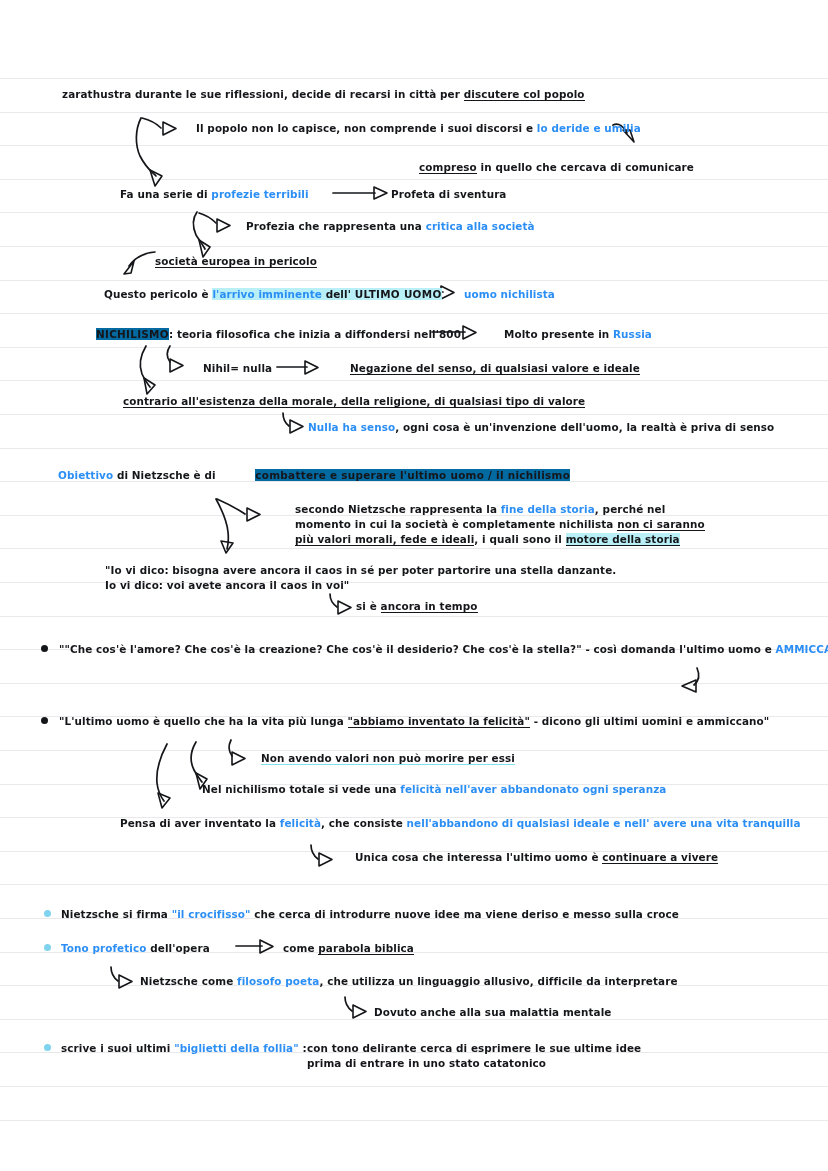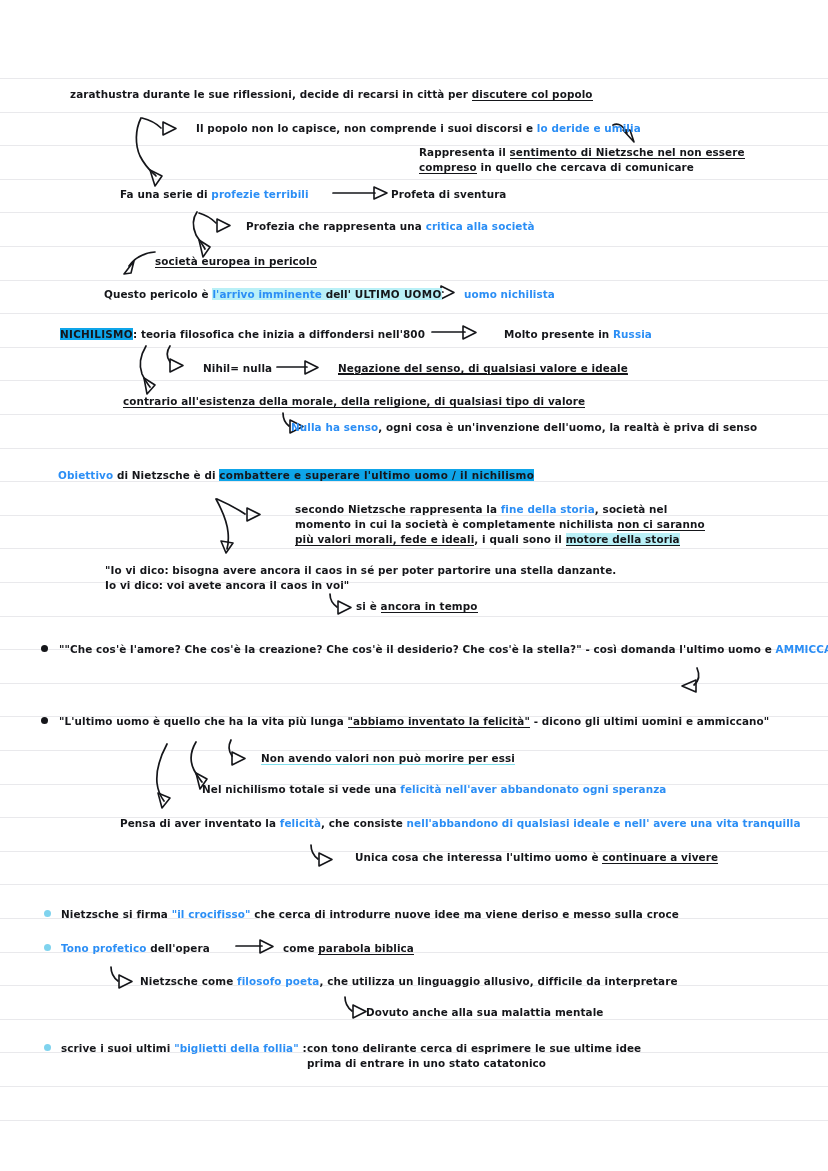--- a/index.html
+++ b/index.html
@@ -17,21 +17,21 @@
     position:absolute;
     font-size:10.4px;
     line-height:14px;
     color:#15161a;
     letter-spacing:.1px;
     font-weight:700;
     white-space:nowrap;
   }
   .bl{color:#2b8ef5;}
   .hl{background:#b9f0f7;}
-  .hlb{background:#0ea5e9;color:#15161a;}
+  .hlb{background:#0369a1;color:#15161a;margin-left:36px;}
   .u{border-bottom:1.3px solid #15161a;padding-bottom:0px;}
   .uc{border-bottom:1.6px solid #7fe0ee;}
   .bold{font-weight:800;letter-spacing:.3px;}
   
   .bullet{position:absolute;width:7px;height:7px;border-radius:50%;background:#15161a;}
   .bullet.cy{background:#7fd3ee;}
   
   #arrows{position:absolute;left:0;top:0;width:828px;height:1171px;z-index:1;pointer-events:none;}
   .st{fill:none;stroke:#15161a;stroke-width:1.7;stroke-linecap:round;}
   .hd{fill:none;stroke:#15161a;stroke-width:1.6;stroke-linejoin:round;}
@@ -138,50 +138,49 @@
 
   <path class="st" d="M111,967 C111,974 114,978 118,981"></path>
   <path class="hd" d="M119,975 L132,981.5 L119,988 Z"></path>
 
   <path class="st" d="M345,997 C345,1004 348,1008 352,1011"></path>
   <path class="hd" d="M353,1005 L366,1011.5 L353,1018 Z"></path>
 </svg>
 
 <div id="sheet">
 
-  <div class="ln" style="left:62px;top:87px;margin-left:8px;"><span>zarathustra durante le sue riflessioni, decide di recarsi in città per </span><span class="u">discutere col popolo</span></div>
+  <div class="ln" style="left:62px;top:87px;"><span>zarathustra durante le sue riflessioni, decide di recarsi in città per </span><span class="u">discutere col popolo</span></div>
 
   <div class="ln" style="left:196px;top:121px;"><span>Il popolo non lo capisce, non comprende i suoi discorsi e </span><span class="bl">lo deride e umilia</span></div>
 
-  <div class="ln" style="left:419px;top:145px;"><span>Rappresenta il </span><span class="u">sentimento di Nietzsche nel non essere</span></div>
   <div class="ln" style="left:419px;top:160px;"><span class="u">compreso</span><span> in quello che cercava di comunicare</span></div>
 
   <div class="ln" style="left:120px;top:187px;"><span>Fa una serie di </span><span class="bl">profezie terribili</span></div>
   <div class="ln" style="left:391px;top:187px;"><span>Profeta di sventura</span></div>
 
   <div class="ln" style="left:246px;top:219px;"><span>Profezia che rappresenta una </span><span class="bl">critica alla società</span></div>
 
   <div class="ln" style="left:155px;top:254px;"><span class="u">società europea in pericolo</span></div>
 
   <div class="ln" style="left:74px;top:287px;margin-left:30px;"><span>Questo pericolo è </span><span class="hl"><span class="bl">l'arrivo imminente</span><span> dell' </span><span class="bold">ULTIMO UOMO</span></span></div>
   <div class="ln" style="left:464px;top:287px;"><span class="bl">uomo nichilista</span></div>
 
   <div class="ln" style="left:60px;top:327px;"><span class="hlb bold">NICHILISMO</span><span>: teoria filosofica che inizia a diffondersi nell'800</span></div>
   <div class="ln" style="left:484px;top:327px;margin-left:20px;"><span>Molto presente in </span><span class="bl">Russia</span></div>
 
   <div class="ln" style="left:203px;top:361px;"><span>Nihil= nulla</span></div>
-  <div class="ln" style="left:338px;top:361px;text-decoration:underline;"><span class="u">Negazione del senso, di qualsiasi valore e ideale</span></div>
+  <div class="ln" style="left:350px;top:361px;"><span class="u">Negazione del senso, di qualsiasi valore e ideale</span></div>
 
   <div class="ln" style="left:123px;top:394px;"><span class="u">contrario all'esistenza della morale, della religione, di qualsiasi tipo di valore</span></div>
 
-  <div class="ln" style="left:291px;top:420px;"><span class="bl">Nulla ha senso</span><span>, ogni cosa è un'invenzione dell'uomo, la realtà è priva di senso</span></div>
+  <div class="ln" style="left:308px;top:420px;"><span class="bl">Nulla ha senso</span><span>, ogni cosa è un'invenzione dell'uomo, la realtà è priva di senso</span></div>
 
   <div class="ln" style="left:58px;top:468px;"><span class="bl">Obiettivo</span><span> di Nietzsche è di </span><span class="hlb bold">combattere e superare l'ultimo uomo / il nichilismo</span></div>
 
-  <div class="ln" style="left:295px;top:502px;"><span>secondo Nietzsche rappresenta la </span><span class="bl">fine della storia</span><span>, società nel</span></div>
+  <div class="ln" style="left:295px;top:502px;"><span>secondo Nietzsche rappresenta la </span><span class="bl">fine della storia</span><span>, perché nel</span></div>
   <div class="ln" style="left:295px;top:517px;"><span>momento in cui la società è completamente nichilista </span><span class="u">non ci saranno</span></div>
   <div class="ln" style="left:295px;top:532px;"><span class="u">più valori morali, fede e ideali</span><span>, i quali sono il </span><span class="hl u">motore della storia</span></div>
 
   <div class="ln" style="left:105px;top:563px;"><span>"Io vi dico: bisogna avere ancora il caos in sé per poter partorire una stella danzante.</span></div>
   <div class="ln" style="left:105px;top:578px;"><span>Io vi dico: voi avete ancora il caos in voi"</span></div>
 
   <div class="ln" style="left:356px;top:599px;text-align:center;"><span>si è </span><span class="u">ancora in tempo</span></div>
 
   <div class="bullet" style="left:41px;top:645px;"></div>
   <div class="ln" style="left:59px;top:642px;"><span>""Che cos'è l'amore? Che cos'è la creazione? Che cos'è il desiderio? Che cos'è la stella?" -  così domanda l'ultimo uomo e </span><span class="bl">AMMICCA</span></div>
@@ -200,20 +199,20 @@
 
   <div class="bullet cy" style="left:44px;top:910px;"></div>
   <div class="ln" style="left:61px;top:907px;"><span>Nietzsche si firma </span><span class="bl">"il crocifisso"</span><span> che cerca di introdurre nuove idee ma viene deriso e messo sulla croce</span></div>
 
   <div class="bullet cy" style="left:44px;top:944px;"></div>
   <div class="ln" style="left:61px;top:941px;"><span class="bl">Tono profetico</span><span> dell'opera</span></div>
   <div class="ln" style="left:283px;top:941px;text-align:right;"><span>come </span><span class="u">parabola biblica</span></div>
 
   <div class="ln" style="left:140px;top:974px;"><span>Nietzsche come </span><span class="bl">filosofo poeta</span><span>, che utilizza un linguaggio allusivo, difficile da interpretare</span></div>
 
-  <div class="ln" style="left:366px;top:1005px;"><span>Dovuto anche alla sua malattia mentale</span></div>
+  <div class="ln" style="left:374px;top:1005px;"><span>Dovuto anche alla sua malattia mentale</span></div>
 
   <div class="bullet cy" style="left:44px;top:1044px;"></div>
   <div class="ln" style="left:61px;top:1041px;"><span>scrive i suoi ultimi </span><span class="bl">"biglietti della follia"</span><span> :</span></div>
   <div class="ln" style="left:307px;top:1041px;"><span>con tono delirante cerca di esprimere le sue ultime idee</span></div>
   <div class="ln" style="left:307px;top:1056px;"><span>prima di entrare in uno stato catatonico</span></div>
 
 </div>
 
 </body></html>

